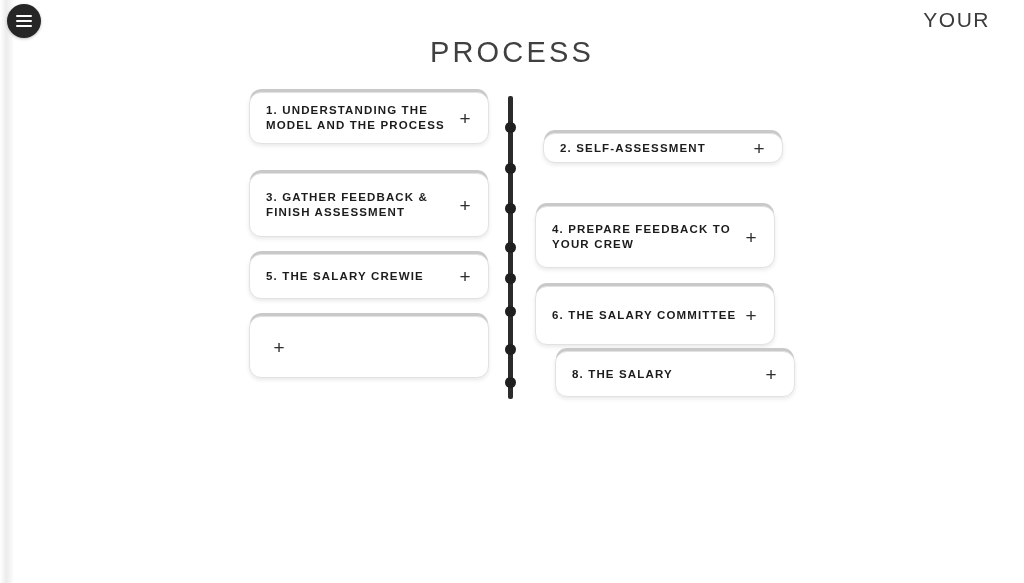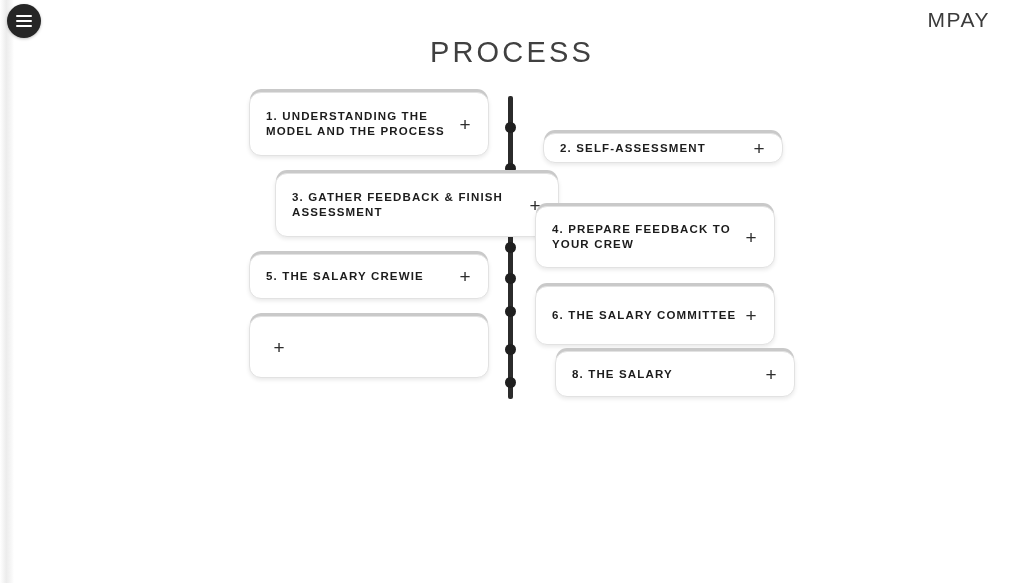--- a/index.html
+++ b/index.html
@@ -146,44 +146,44 @@
 
 <div id="left-edge-shade"></div>
 
 <div id="menu-button">
   <span class="bar"></span>
   <span class="bar"></span>
   <span class="bar"></span>
 </div>
 
 <div id="brand">
-  <span class="brand-text">MPAY</span>
+  <span class="brand-text">YOUR</span>
 </div>
 
 <div id="page-title">PROCESS</div>
 
 <div id="diagram">
   <div id="timeline-spine"></div>
 <div class="timeline-dot" style="top: 127px;"></div>
     <div class="timeline-dot" style="top: 168px;"></div>
     <div class="timeline-dot" style="top: 208px;"></div>
     <div class="timeline-dot" style="top: 247px;"></div>
     <div class="timeline-dot" style="top: 278px;"></div>
     <div class="timeline-dot" style="top: 311px;"></div>
     <div class="timeline-dot" style="top: 349px;"></div>
     <div class="timeline-dot" style="top: 382px;"></div>
-    <div class="card" style="left: 249px; top: 92px; width: 240px; height: 64px;">
+    <div class="card" style="left: 249px; top: 92px; width: 240px; height: 52px;">
       <div class="card-label">1. UNDERSTANDING THE MODEL AND THE PROCESS</div>
       <div class="card-plus">+</div>
     </div>
     <div class="card" style="left: 535px; top: 133px; width: 240px; height: 30px; margin-left: 8px;">
       <div class="card-label">2. SELF-ASSESSMENT</div>
       <div class="card-plus">+</div>
     </div>
-    <div class="card" style="left: 249px; top: 173px; width: 284px; height: 64px; margin-left: 26px;">
+    <div class="card" style="left: 249px; top: 173px; width: 240px; height: 64px;">
       <div class="card-label">3. GATHER FEEDBACK &amp; FINISH ASSESSMENT</div>
       <div class="card-plus">+</div>
     </div>
     <div class="card" style="left: 535px; top: 206px; width: 240px; height: 62px;">
       <div class="card-label">4. PREPARE FEEDBACK TO YOUR CREW</div>
       <div class="card-plus">+</div>
     </div>
     <div class="card" style="left: 249px; top: 254px; width: 240px; height: 45px;">
       <div class="card-label">5. THE SALARY CREWIE</div>
       <div class="card-plus">+</div>

